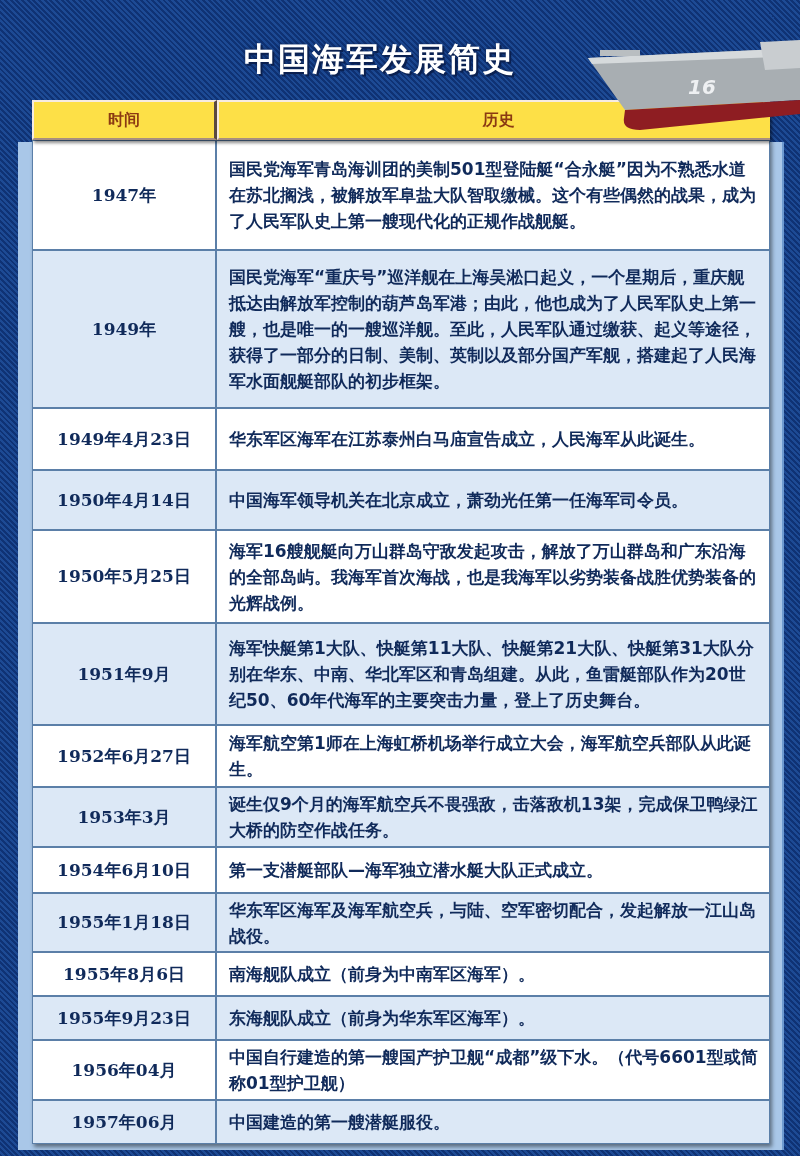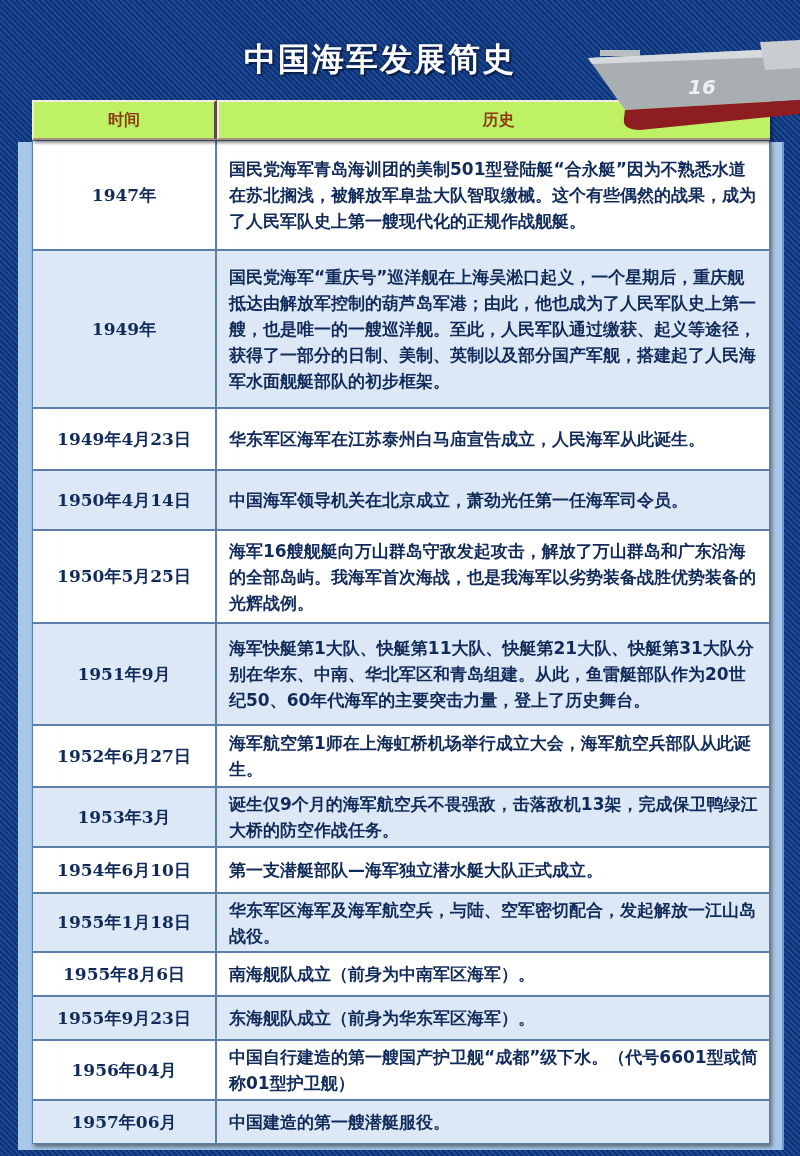--- a/index.html
+++ b/index.html
@@ -19,21 +19,21 @@
   .frame {
     position:absolute; left:18px; top:142px; width:764px; height:1008px;
     background:#a9c7e8; border-right:2px solid #6f9bd0;
   }
   .table-wrap { position:absolute; left:32px; top:100px; width:738px; }
   .header {
     display:flex; height:40px; position:relative; z-index:2;
     box-shadow: 2px 3px 3px rgba(0,0,0,0.45);
   }
   .hcell {
-    background:#bef264; color:#8b3a12; font-weight:bold; font-size:16px;
+    background:#fde047; color:#8b3a12; font-weight:bold; font-size:16px;
     display:flex; align-items:center; justify-content:center;
     border-top:2px solid #f6ebe2; border-left:2px solid #f6ebe2;
     border-bottom:2px solid #a88f80;
   }
   .hcell.c1 { width:180px; border-right:3px solid #5a4a40; }
   .hcell.c2 { flex:1;padding-left:8px; }
   .rows { position:relative; z-index:1; box-shadow: 2px 3px 4px rgba(0,0,0,0.45); border:1px solid #5b7fa8; }
   .row { display:flex; border-top:2px solid #5b7fa8; }
   .row:first-child { border-top:none; }
   .row.white { background:#ffffff; }

